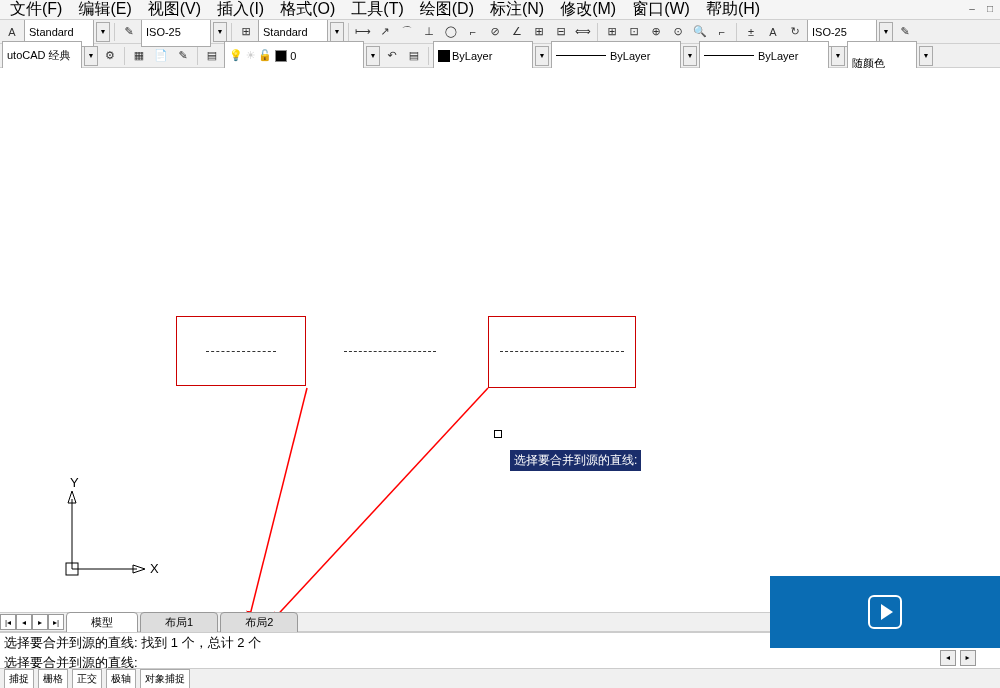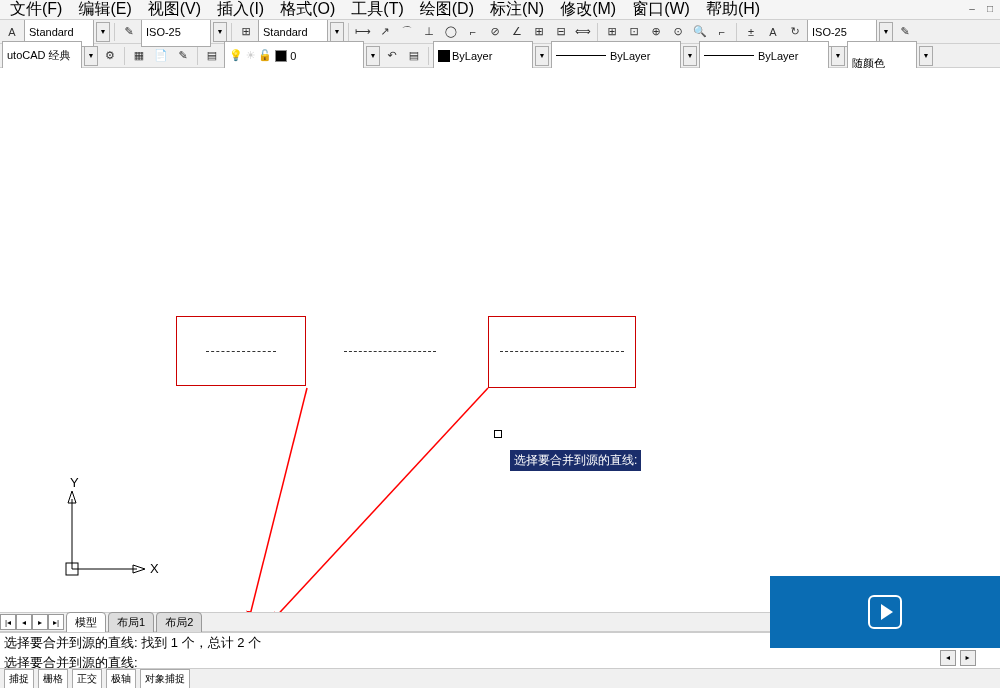--- a/index.html
+++ b/index.html
@@ -35,21 +35,21 @@
 .ucs { position: absolute; left: 62px; bottom: 20px; }
 .ucs svg { overflow: visible; }
 
 
 .arrow-svg { position: absolute; top: 0; left: 0; pointer-events: none; }
 
 
 .tabs-bar { position: absolute; bottom: 56px; left: 0; right: 0; height: 20px; background: #f0f0f0; border-top: 1px solid #ccc; border-bottom: 1px solid #ccc; display: flex; align-items: center; }
 .tab-nav { display: flex; }
 .tab-nav span { width: 16px; height: 16px; border: 1px solid #999; background: #fff; display: inline-flex; align-items: center; justify-content: center; font-size: 8px; margin-right: 0; }
-.tab { padding: 2px 8px; background: #ddd; border: 1px solid #999; border-top-left-radius: 4px; border-top-right-radius: 4px; margin-left: 2px; font-size: 11px; }
+.tab { padding: 2px 24px; background: #ddd; border: 1px solid #999; border-top-left-radius: 4px; border-top-right-radius: 4px; margin-left: 2px; font-size: 11px; }
 .tab.active { background: #fff; }
 
 
 .cmd-area { position: absolute; bottom: 20px; left: 0; right: 16px; height: 36px; background: #fff; border-top: 1px solid #ccc; font-size: 13px; font-family: "SimSun"; }
 .cmd-line { padding: 1px 4px; white-space: nowrap; overflow: hidden; }
 .cmd-scroll { position: absolute; bottom: 4px; right: 0; left: 940px; height: 16px; }
 .scroll-arrow { width: 16px; height: 16px; border: 1px solid #999; background: #eee; display: inline-flex; align-items: center; justify-content: center; font-size: 8px; }
 
 
 .status-bar { position: absolute; bottom: 0; left: 0; right: 0; height: 20px; background: #f0f0f0; border-top: 1px solid #ccc; display: flex; align-items: center; gap: 4px; padding: 0 4px; font-size: 11px; }

